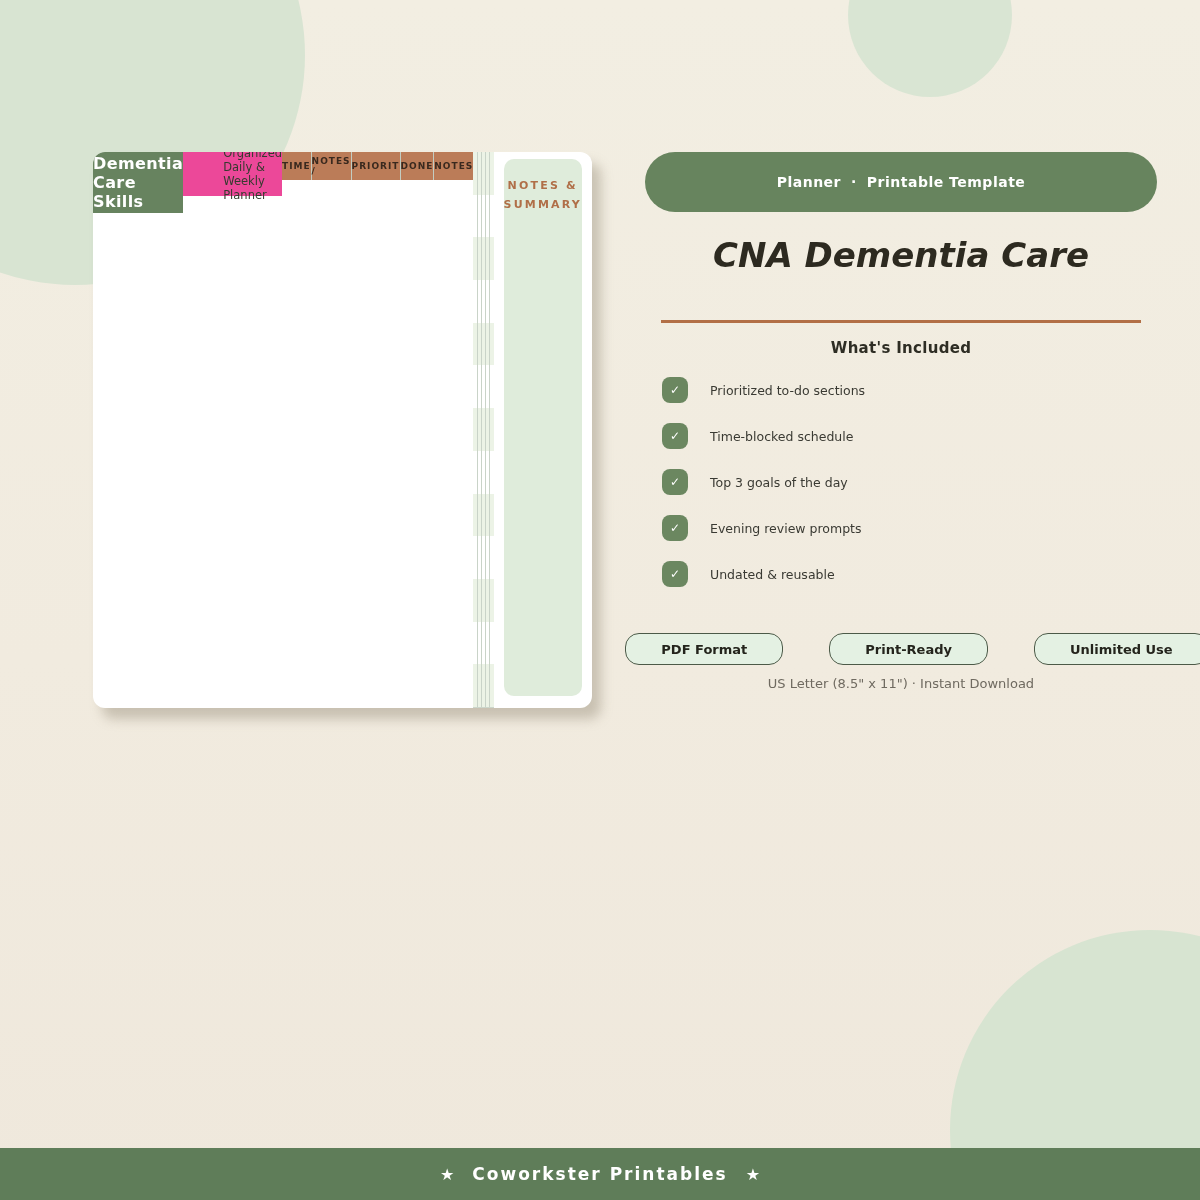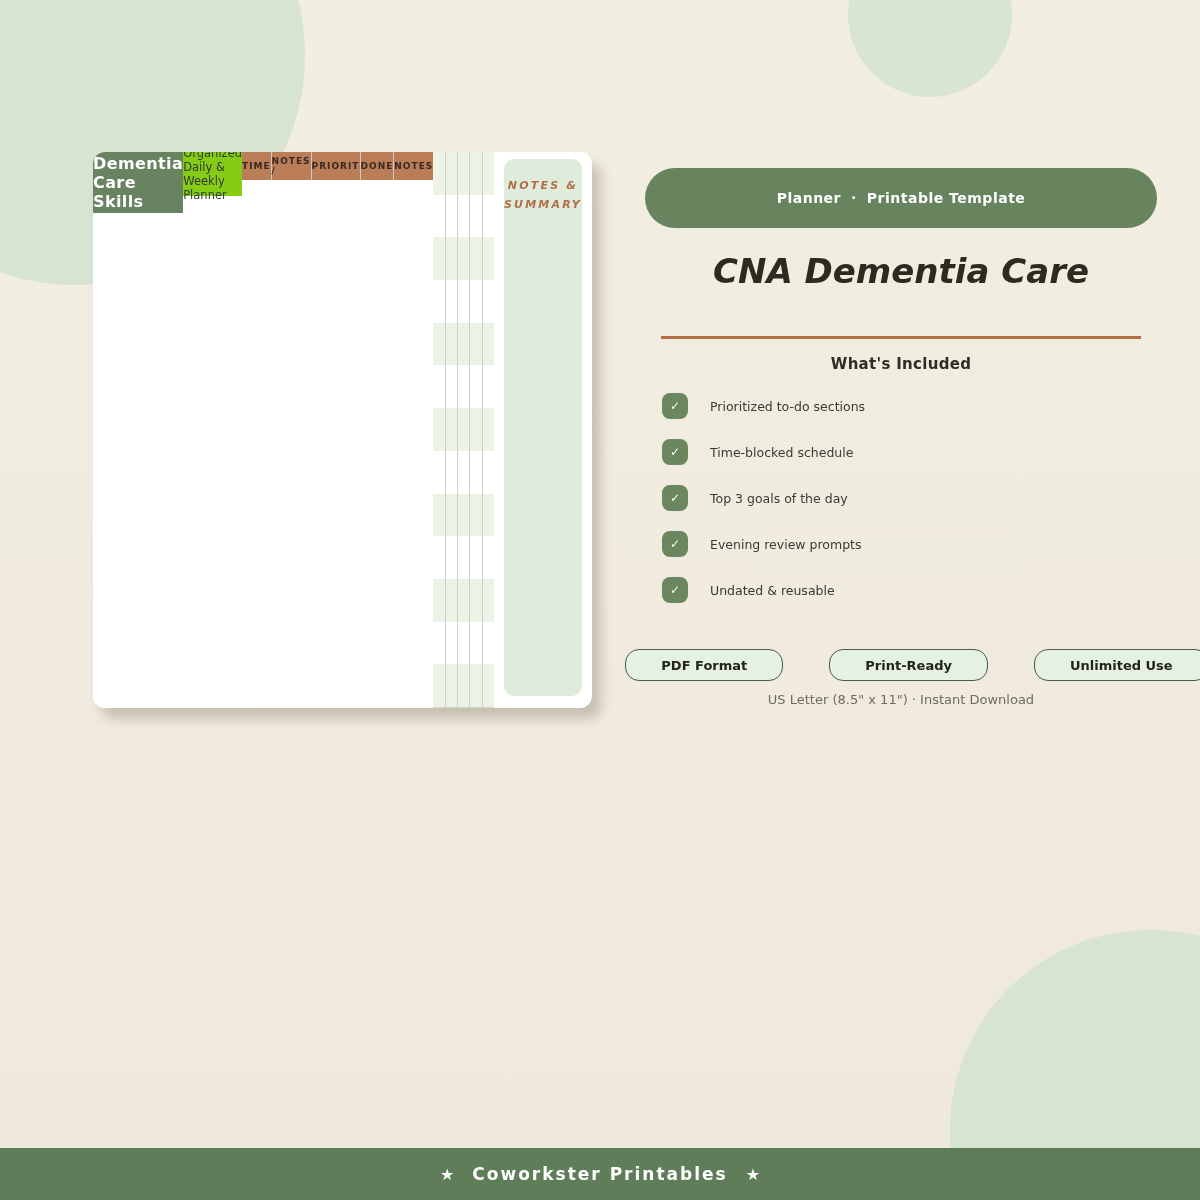--- a/index.html
+++ b/index.html
@@ -42,23 +42,23 @@
     height: 61px; flex: 0 0 61px;
     background: #67835f;
     display: flex; align-items: center; justify-content: center;
   }
   .card-title {
     color: #ffffff; font-weight: bold;
     font-size: 16px; letter-spacing: 0.4px;
   }
   .card-subtitle {
     height: 44px; flex: 0 0 44px;
-    background: #84cc16;
-    display: flex; align-items: center; justify-content: center;
-    color: #343b2e; font-size: 11.5px;
+    background: #ec4899;
+    display: flex; align-items: center; justify-content: center;
+    color: #343b2e; font-size: 11.5px; padding-left: 40px;
   }
   .table-head {
     height: 28px; flex: 0 0 28px;
     background: #bb7c58;
     display: flex;
     justify-content: space-between;
   }
   .th {
     flex: 1;
     display: flex; align-items: center; justify-content: center;
@@ -87,27 +87,27 @@
     flex: 0 0 60px;
     margin: 7px 10px 12px 10px;
     background: #dfecdb;
     border-radius: 10px;
     text-align: center;
     padding-top: 15px;
     box-sizing: border-box;
   }
   .notes-label {
     color: #b06f48; font-weight: bold;
-    font-size: 11px; letter-spacing: 2.2px; font-style: italic;
+    font-size: 11px; letter-spacing: 2.2px;
   }
 
   
   .right {
     position: absolute;
-    left: 645px; top: 168px;
+    left: 645px; top: 152px;
     width: 512px;
   }
   .badge {
     height: 60px;
     background: #67845e;
     border-radius: 30px;
     display: flex; align-items: center; justify-content: center;
     gap: 10px;
     color: #ffffff; font-weight: bold;
     font-size: 14px; letter-spacing: 0.5px;

